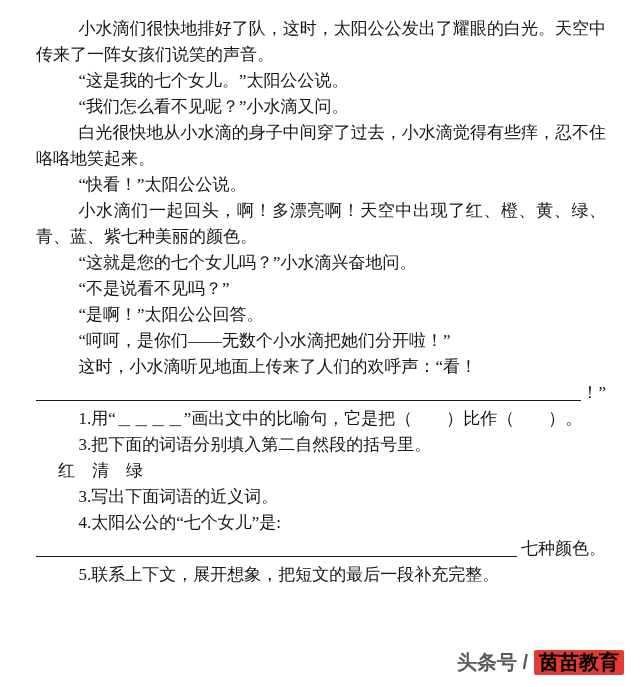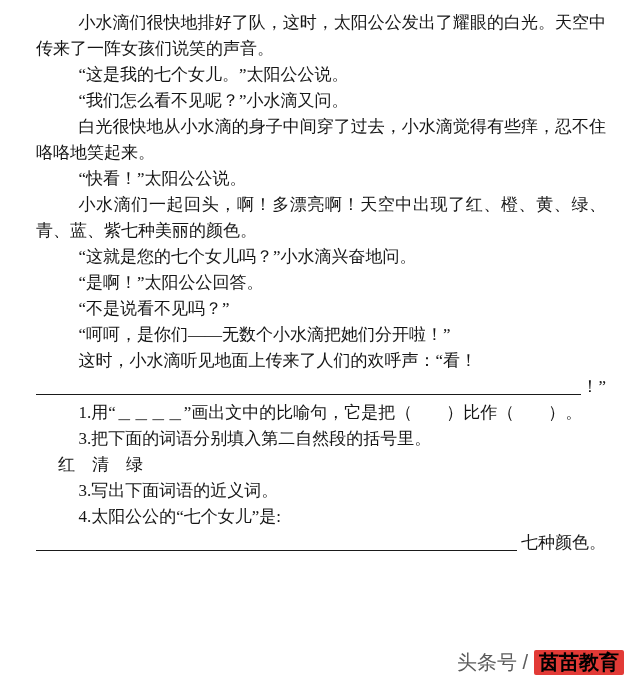--- a/index.html
+++ b/index.html
@@ -1,21 +1,21 @@
 <!DOCTYPE html>
 <html><head>
 <meta charset="utf-8">
 <style>
   html, body { margin: 0; padding: 0; background: #ffffff; }
   .page {
     position: relative;
     width: 640px;
     height: 687px;
     box-sizing: border-box;
-    padding: 10px 34px 6px 36px;
+    padding: 16px 34px 6px 36px;
     background: #ffffff;
     overflow: hidden;
     font-family: "Liberation Serif", "DejaVu Serif", serif;
     font-size: 17px;
     line-height: 26px;
     color: #151515;
   }
   .doc-body p {
     margin: 0;
     text-align: justify;
@@ -42,21 +42,21 @@
     right: 16px;
     bottom: 12px;
     font-size: 20px;
     line-height: 26px;
     font-family: "Liberation Sans", "DejaVu Sans", sans-serif;
     white-space: nowrap;
   }
   .wm-prefix {
     color: rgba(55, 55, 55, 0.82);
     margin-right: 6px;
-    font-weight: normal;
+    font-weight: bold;
     margin-left: 23px;
   }
   .wm-badge {
     background: #e23a36;
     color: #000000;
     font-weight: bold;
     padding: 1px 5px 2px 5px;
     border-radius: 2px;
   }
 </style>
@@ -65,34 +65,35 @@
 
 <div class="page">
   <div class="doc-body">
       <p class="indent">小水滴们很快地排好了队，这时，太阳公公发出了耀眼的白光。天空中传来了一阵女孩们说笑的声音。</p>
       <p class="indent">“这是我的七个女儿。”太阳公公说。</p>
       <p class="indent">“我们怎么看不见呢？”小水滴又问。</p>
       <p class="indent">白光很快地从小水滴的身子中间穿了过去，小水滴觉得有些痒，忍不住咯咯地笑起来。</p>
       <p class="indent">“快看！”太阳公公说。</p>
       <p class="indent">小水滴们一起回头，啊！多漂亮啊！天空中出现了红、橙、黄、绿、青、蓝、紫七种美丽的颜色。</p>
       <p class="indent">“这就是您的七个女儿吗？”小水滴兴奋地问。</p>
+      <p class="indent">“不是说看不见吗？”</p>
       <p class="indent">“是啊！”太阳公公回答。</p>
-      <p class="indent">“不是说看不见吗？”</p>
       <p class="indent">“呵呵，是你们——无数个小水滴把她们分开啦！”</p>
       <p class="indent">这时，小水滴听见地面上传来了人们的欢呼声：“看！</p>
       <div class="blank-line">
         <span class="rule"></span>
         <span class="suffix">！”</span>
       </div>
       <p class="indent">1.用“＿＿＿＿”画出文中的比喻句，它是把（　　）比作（　　）。</p>
       <p class="indent">3.把下面的词语分别填入第二自然段的括号里。</p>
       <p class="sub-indent">红　清　绿</p>
       <p class="indent">3.写出下面词语的近义词。</p>
       <p class="indent">4.太阳公公的“七个女儿”是:</p>
       <div class="blank-line">
         <span class="rule"></span>
         <span class="suffix"> 七种颜色。</span>
       </div>
+      <p class="indent">5.联系上下文，展开想象，把短文的最后一段补充完整。</p>
     </div>
   <div class="watermark">
     <span class="wm-prefix">头条号 /</span><span class="wm-badge">茵苗教育</span>
   </div>
 </div>
 
 </body></html>

